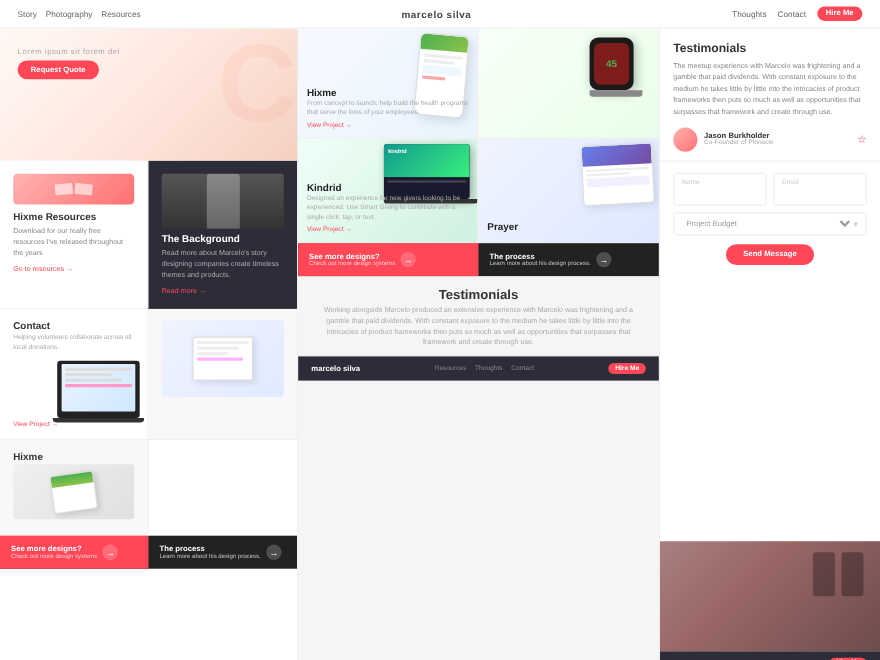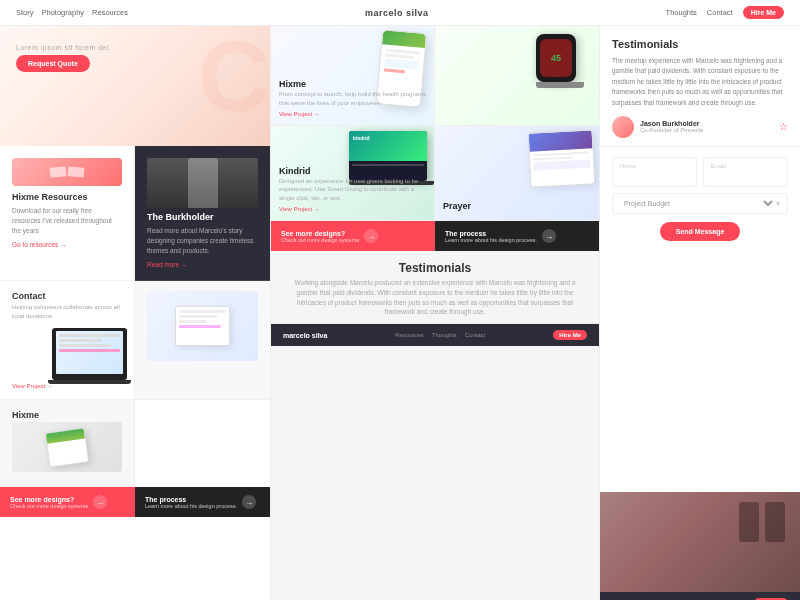--- a/index.html
+++ b/index.html
@@ -155,21 +155,21 @@
           </div>
         </div>
         <div class="card-title">Hixme Resources</div>
         <div class="card-text">Download for our really free resources I've released throughout the years</div>
         <div class="card-link">Go to resources →</div>
       </div>
       <div class="card-bg">
         <div class="person-img">
           <div class="person-silhouette"></div>
         </div>
-        <div class="card-title">The Burkholder</div>
+        <div class="card-title">The Background</div>
         <div class="card-text">Read more about Marcelo's story designing companies create timeless themes and products.</div>
         <div class="card-link-light">Read more →</div>
       </div>
     </div>
 
 
     <div class="project-grid">
 
       <div class="project-card">
         <div class="project-name">Contact</div>

